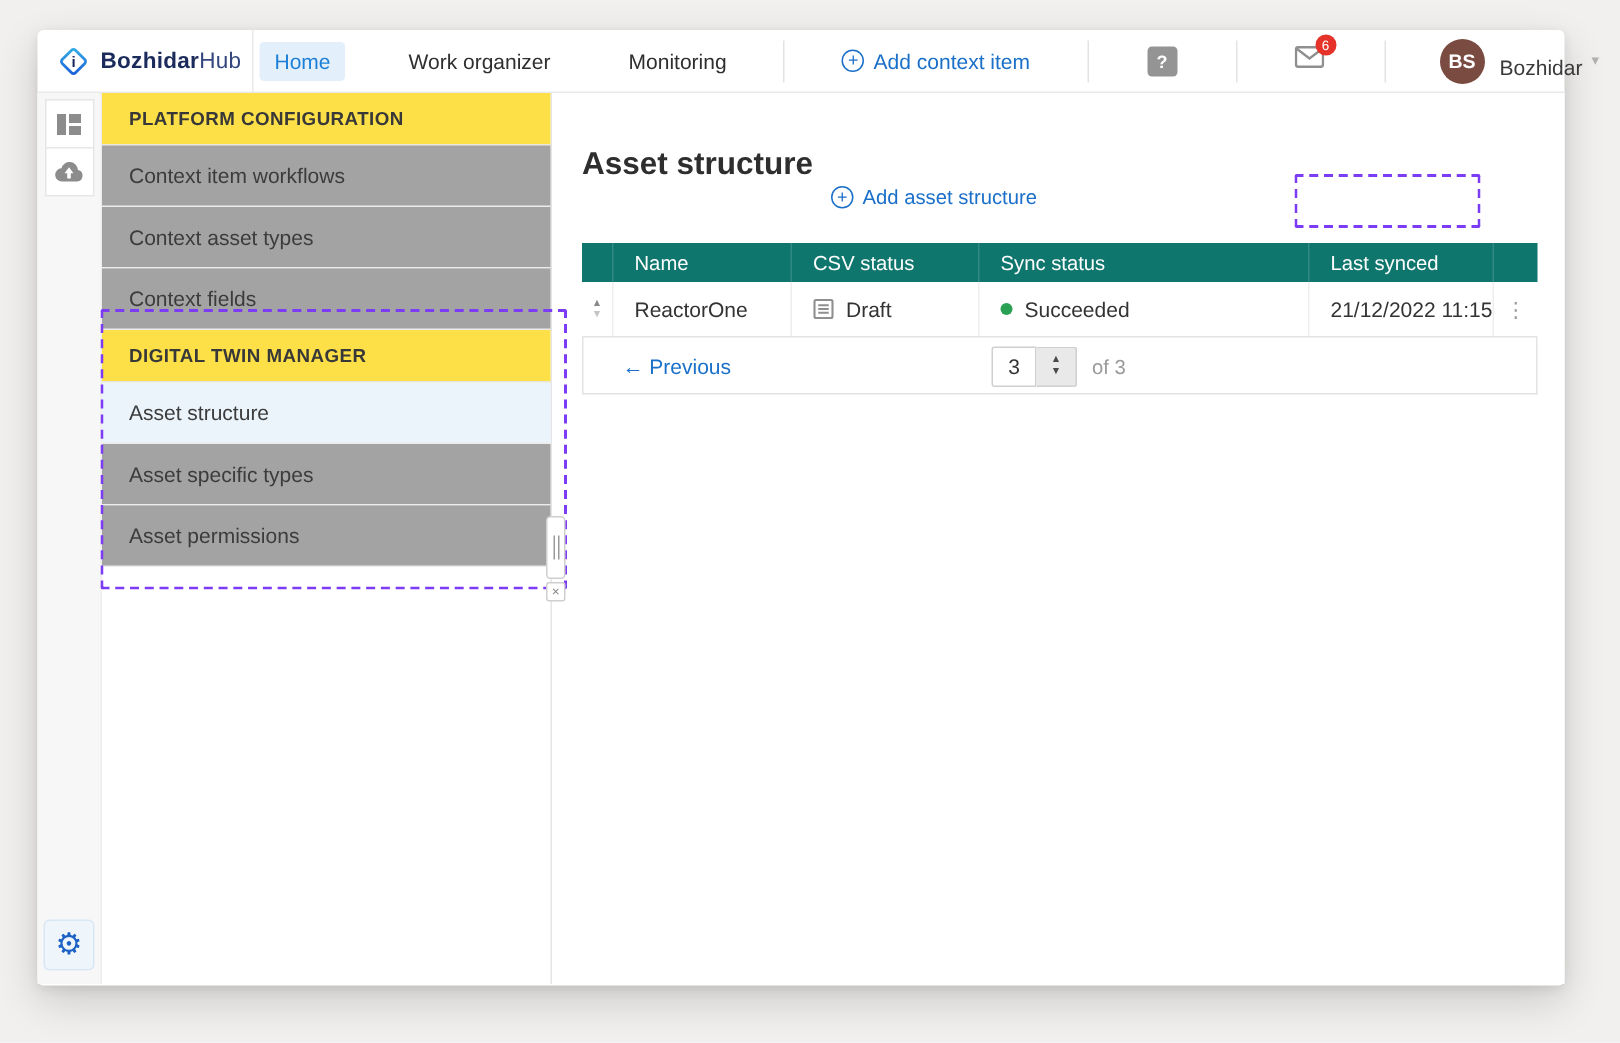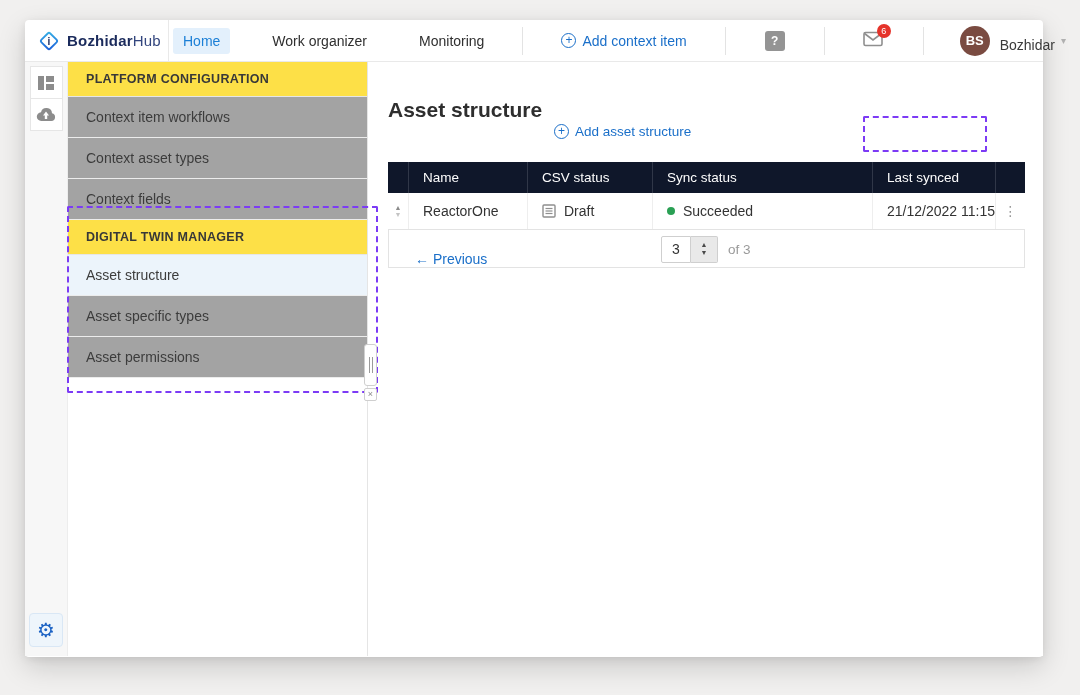--- a/index.html
+++ b/index.html
@@ -55,39 +55,39 @@
   .side-item{ height:41px; display:flex; align-items:center; padding-left:18px; font-size:14px; color:#3c3c3c;
               border-bottom:1px solid #ececec; background:#a3a3a3; cursor:pointer; }
   .side-item.selected{ background:#ecf4fb; }
 
   .main{ flex:1; position:relative; background:#fff; }
   .page-title{ margin:36px 0 0 20px; font-size:21px; font-weight:bold; color:#2e2e2e; display:inline-block; }
   .add-asset{ position:absolute; left:186px; top:62px; font-size:13.5px; }
 
   
   .table-card{ position:absolute; left:20px; top:100px; width:637px; }
-  .t-head{ display:flex; background:#0f172a; height:31px; align-items:stretch; }
+  .t-head{ display:flex; background:#0f766e; height:26px; align-items:stretch; }
   .t-head .cell{ color:#fdfdfd; font-size:13.5px; display:flex; align-items:center; padding-left:14px; border-left:1px solid rgba(255,255,255,.14); }
   .t-head .cell:first-child{ border-left:none; }
   .t-row{ display:flex; height:37px; border-bottom:1px solid #e3e3e3; background:#fff; }
   .t-row .cell{ display:flex; align-items:center; padding-left:14px; font-size:14px; color:#333; border-left:1px solid #eeeeee; overflow:hidden; white-space:nowrap; }
   .t-row .cell:first-child{ border-left:none; }
   .c0{ width:20px; flex:none; padding-left:0 !important; justify-content:center; }
   .c1{ width:119px; flex:none; }
   .c2{ width:125px; flex:none; }
   .c3{ width:220px; flex:none; }
   .c4{ width:123px; flex:none; }
   .c5{ width:30px; flex:none; padding-left:0 !important; justify-content:center; }
   .sort-arrows{ display:flex; flex-direction:column; align-items:center; font-size:7px; line-height:7px; cursor:pointer; }
   .sort-arrows .up{ color:#8a8a8a; } .sort-arrows .down{ color:#c4c4c4; }
   .doc-icon{ margin-right:8px; flex:none; }
   .dot{ width:8px; height:8px; border-radius:50%; background:#2aa054; margin-right:8px; flex:none; }
   .kebab{ color:#9a9a9a; font-size:14px; letter-spacing:0; cursor:pointer; }
 
-  .pager{ height:38px; border:1px solid #e3e3e3; border-top:none; display:flex; align-items:flex-end; padding:0 26px; position:relative; }
+  .pager{ height:38px; border:1px solid #e3e3e3; border-top:none; display:flex; align-items:center; padding:0 26px; position:relative; }
   .pager-center{ position:absolute; left:272px; top:0; height:38px; display:flex; align-items:center; }
   .page-input{ width:30px; height:27px; border:1px solid #cfcfcf; border-radius:2px 0 0 2px; text-align:center; font-size:14px; color:#333;
                font-family:"Liberation Sans",sans-serif; outline:none; }
   .stepper{ width:27px; height:27px; background:#e9e9e9; border:1px solid #cfcfcf; border-left:none; border-radius:0 2px 2px 0;
             display:flex; flex-direction:column; align-items:center; justify-content:center; cursor:pointer; }
   .stepper span{ font-size:7px; line-height:8px; color:#4a4a4a; }
   .of-label{ color:#9a9a9a; font-size:13.5px; margin-left:10px; }
 
   
   .anno{ position:absolute; border:2px dashed #7c3bf5; border-radius:2px; pointer-events:none; }

